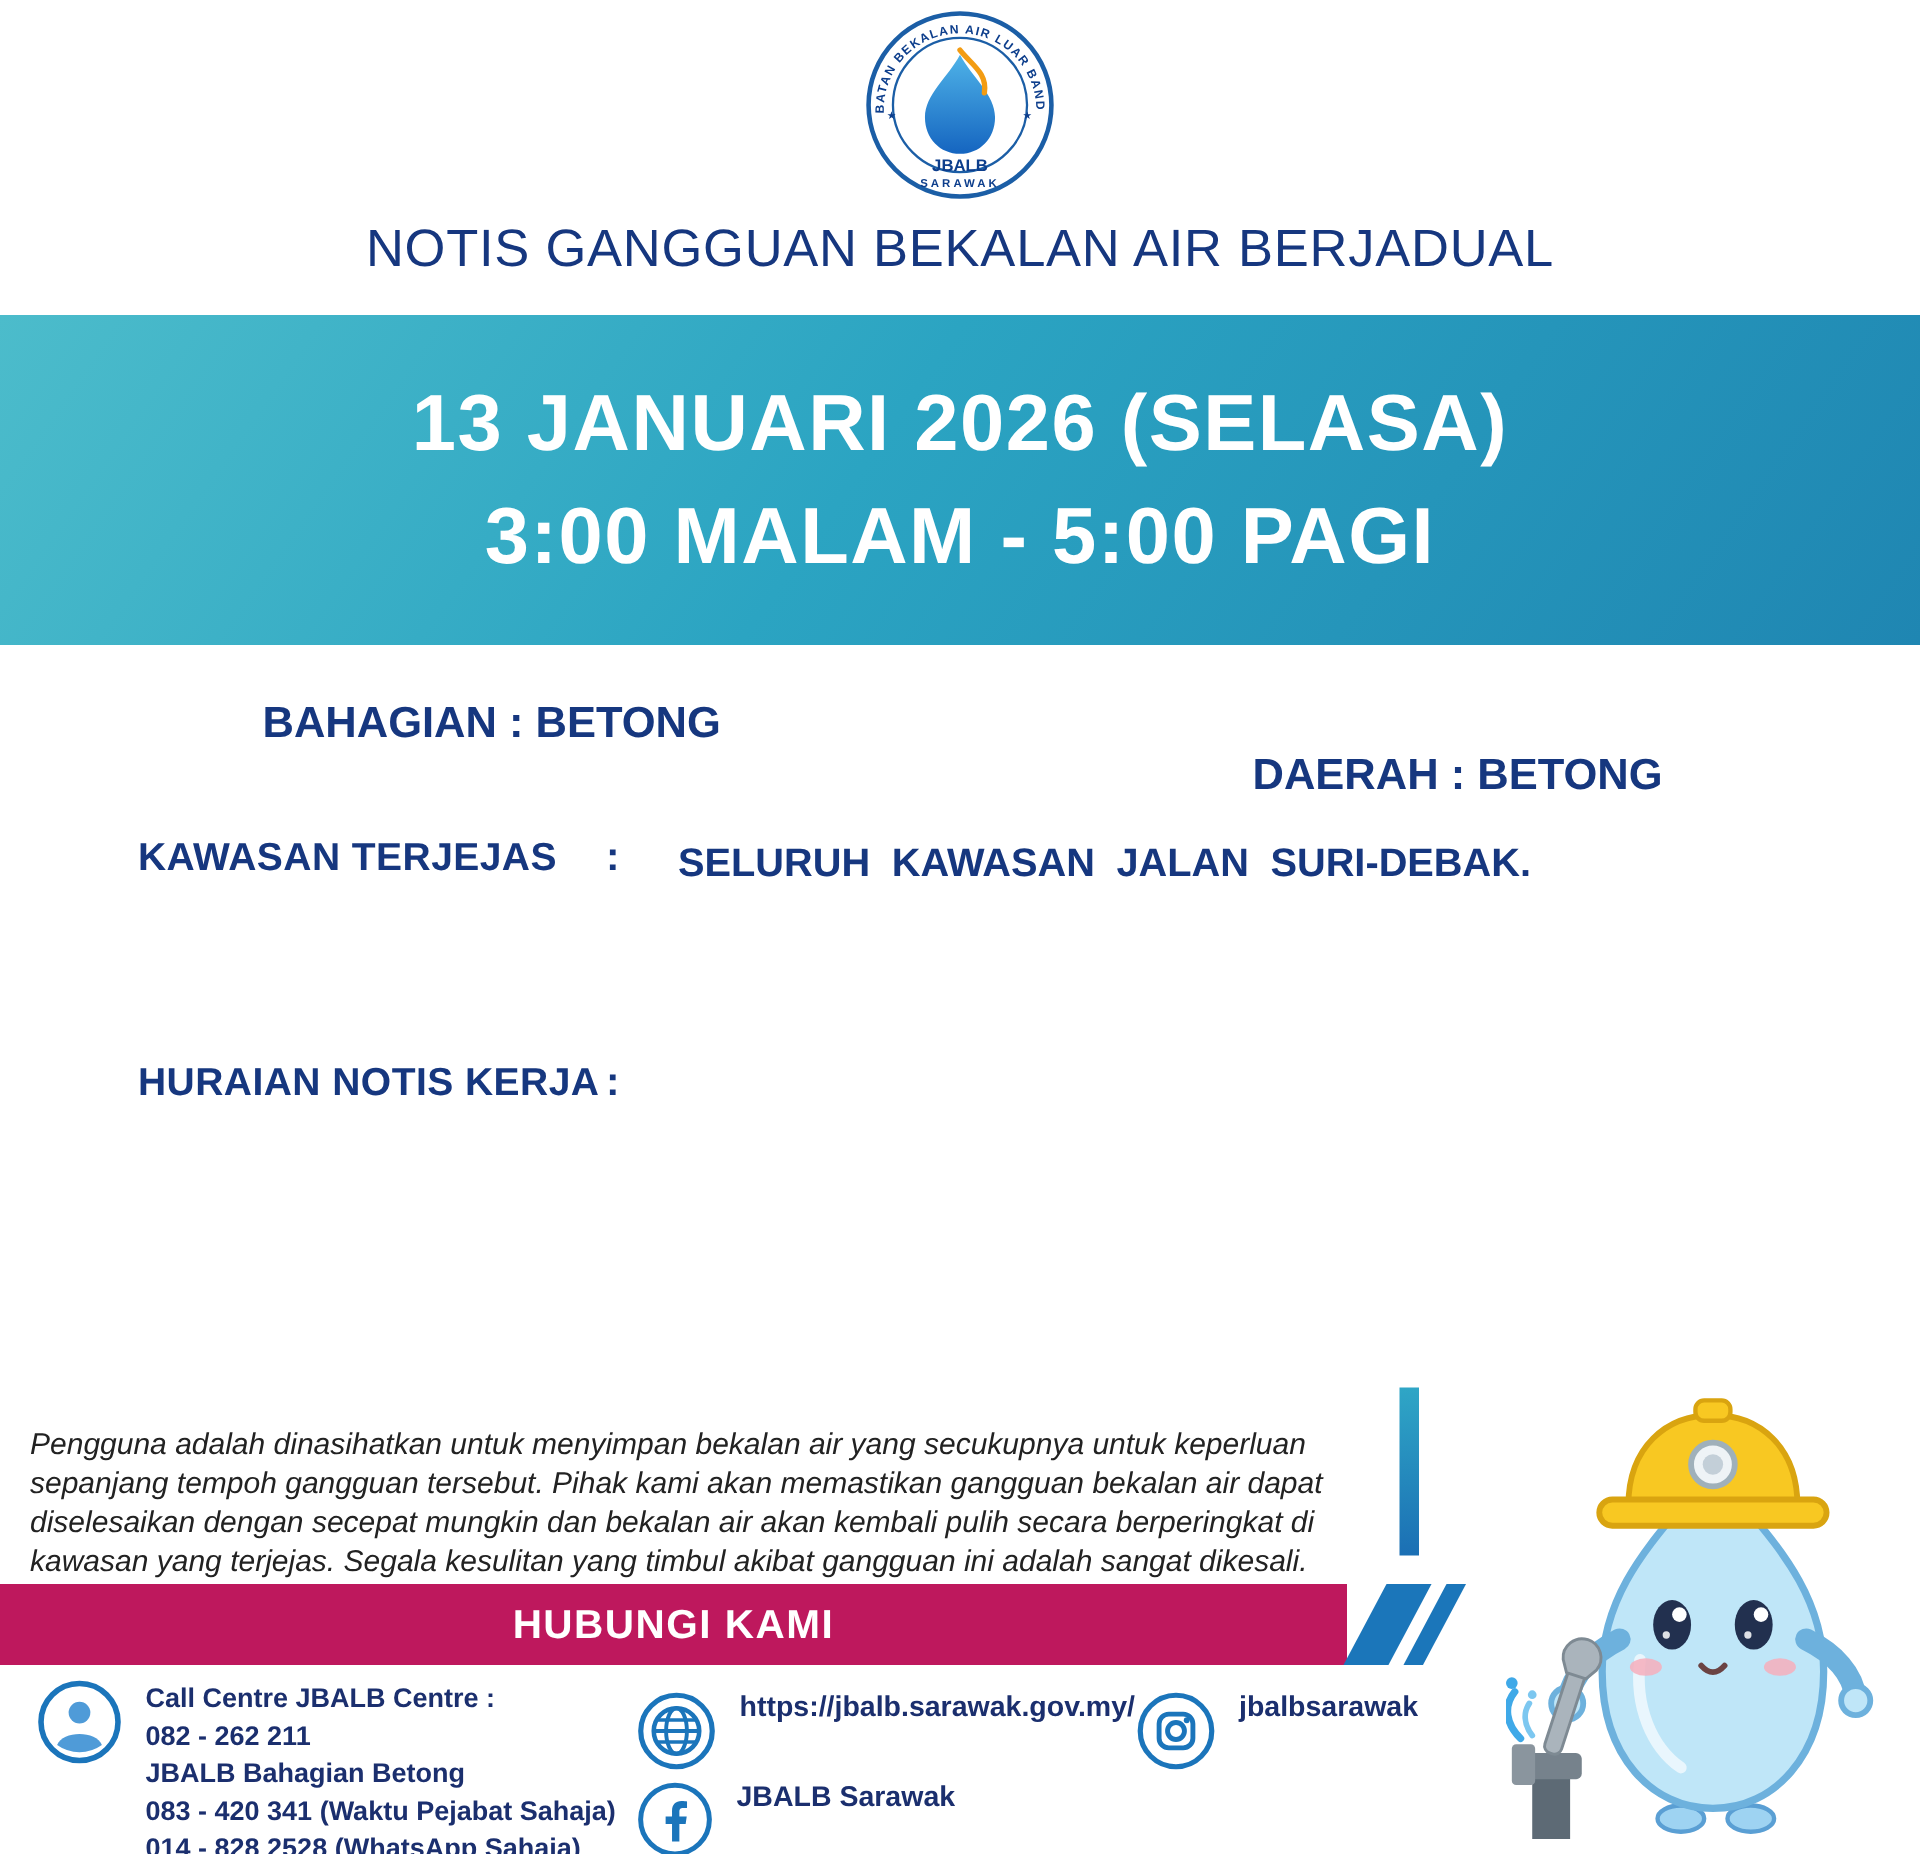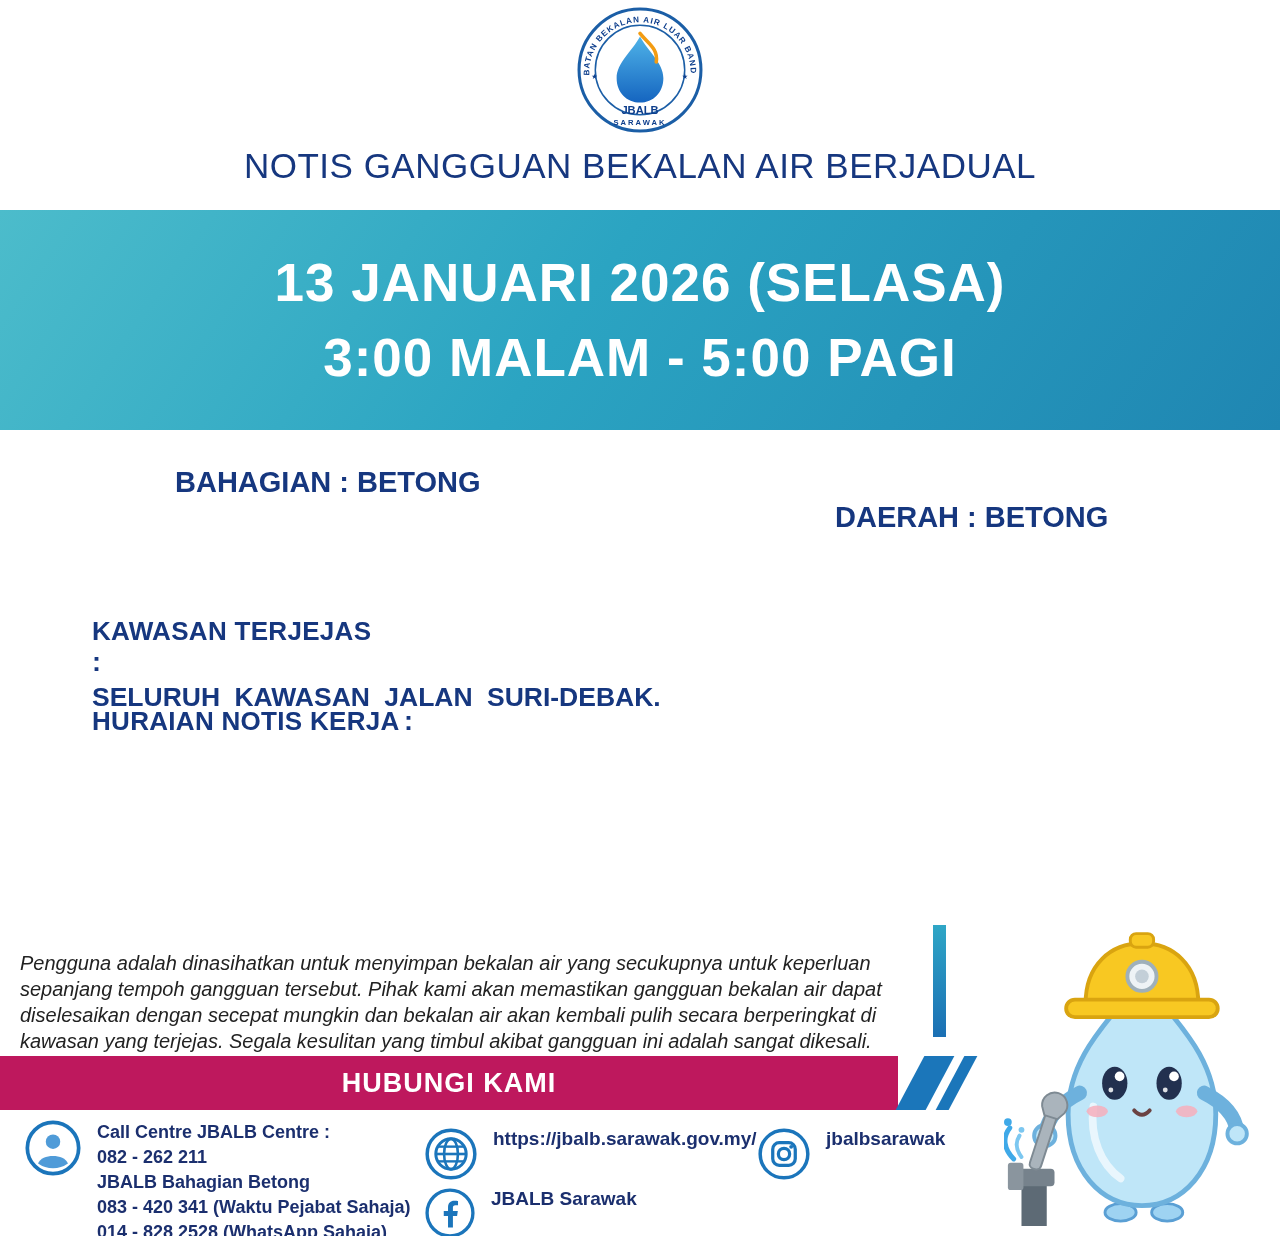--- a/index.html
+++ b/index.html
@@ -20,21 +20,21 @@
     background:linear-gradient(125deg,#4cbccb 0%,#2ba4c2 45%,#1f86b2 100%);
     display:flex;flex-direction:column;justify-content:center;align-items:center;gap:14px;
   }
   .banner .line{color:#ffffff;font-size:53px;font-weight:700;letter-spacing:1px;}
   
   .region-row{position:absolute;top:466px;left:0;width:100%;color:#16377f;font-weight:700;}
   .bahagian{position:absolute;left:175px;top:0;font-size:29px;}
   .daerah{position:absolute;left:835px;top:12px;font-size:29px;margin-top:23px;}
   
   .detail-row{position:absolute;left:92px;right:75px;display:flex;color:#16377f;}
-  .row-kawasan{top:616px;flex-direction:column;}
+  .row-kawasan{top:556px;}
   .row-huraian{top:706px;}
   .detail-label{width:312px;flex:none;font-size:26px;font-weight:700;letter-spacing:.3px;}
   .detail-colon{width:48px;flex:none;font-size:27px;font-weight:700;}
   .detail-value{flex:1;font-size:26.5px;font-weight:700;line-height:1.45;text-align:justify;}
   .row-kawasan .detail-value{word-spacing:7px;}
   
   .advisory{
     position:absolute;top:930px;left:20px;width:898px;
     font-style:italic;font-size:20px;line-height:1.3;color:#222222;
   }

